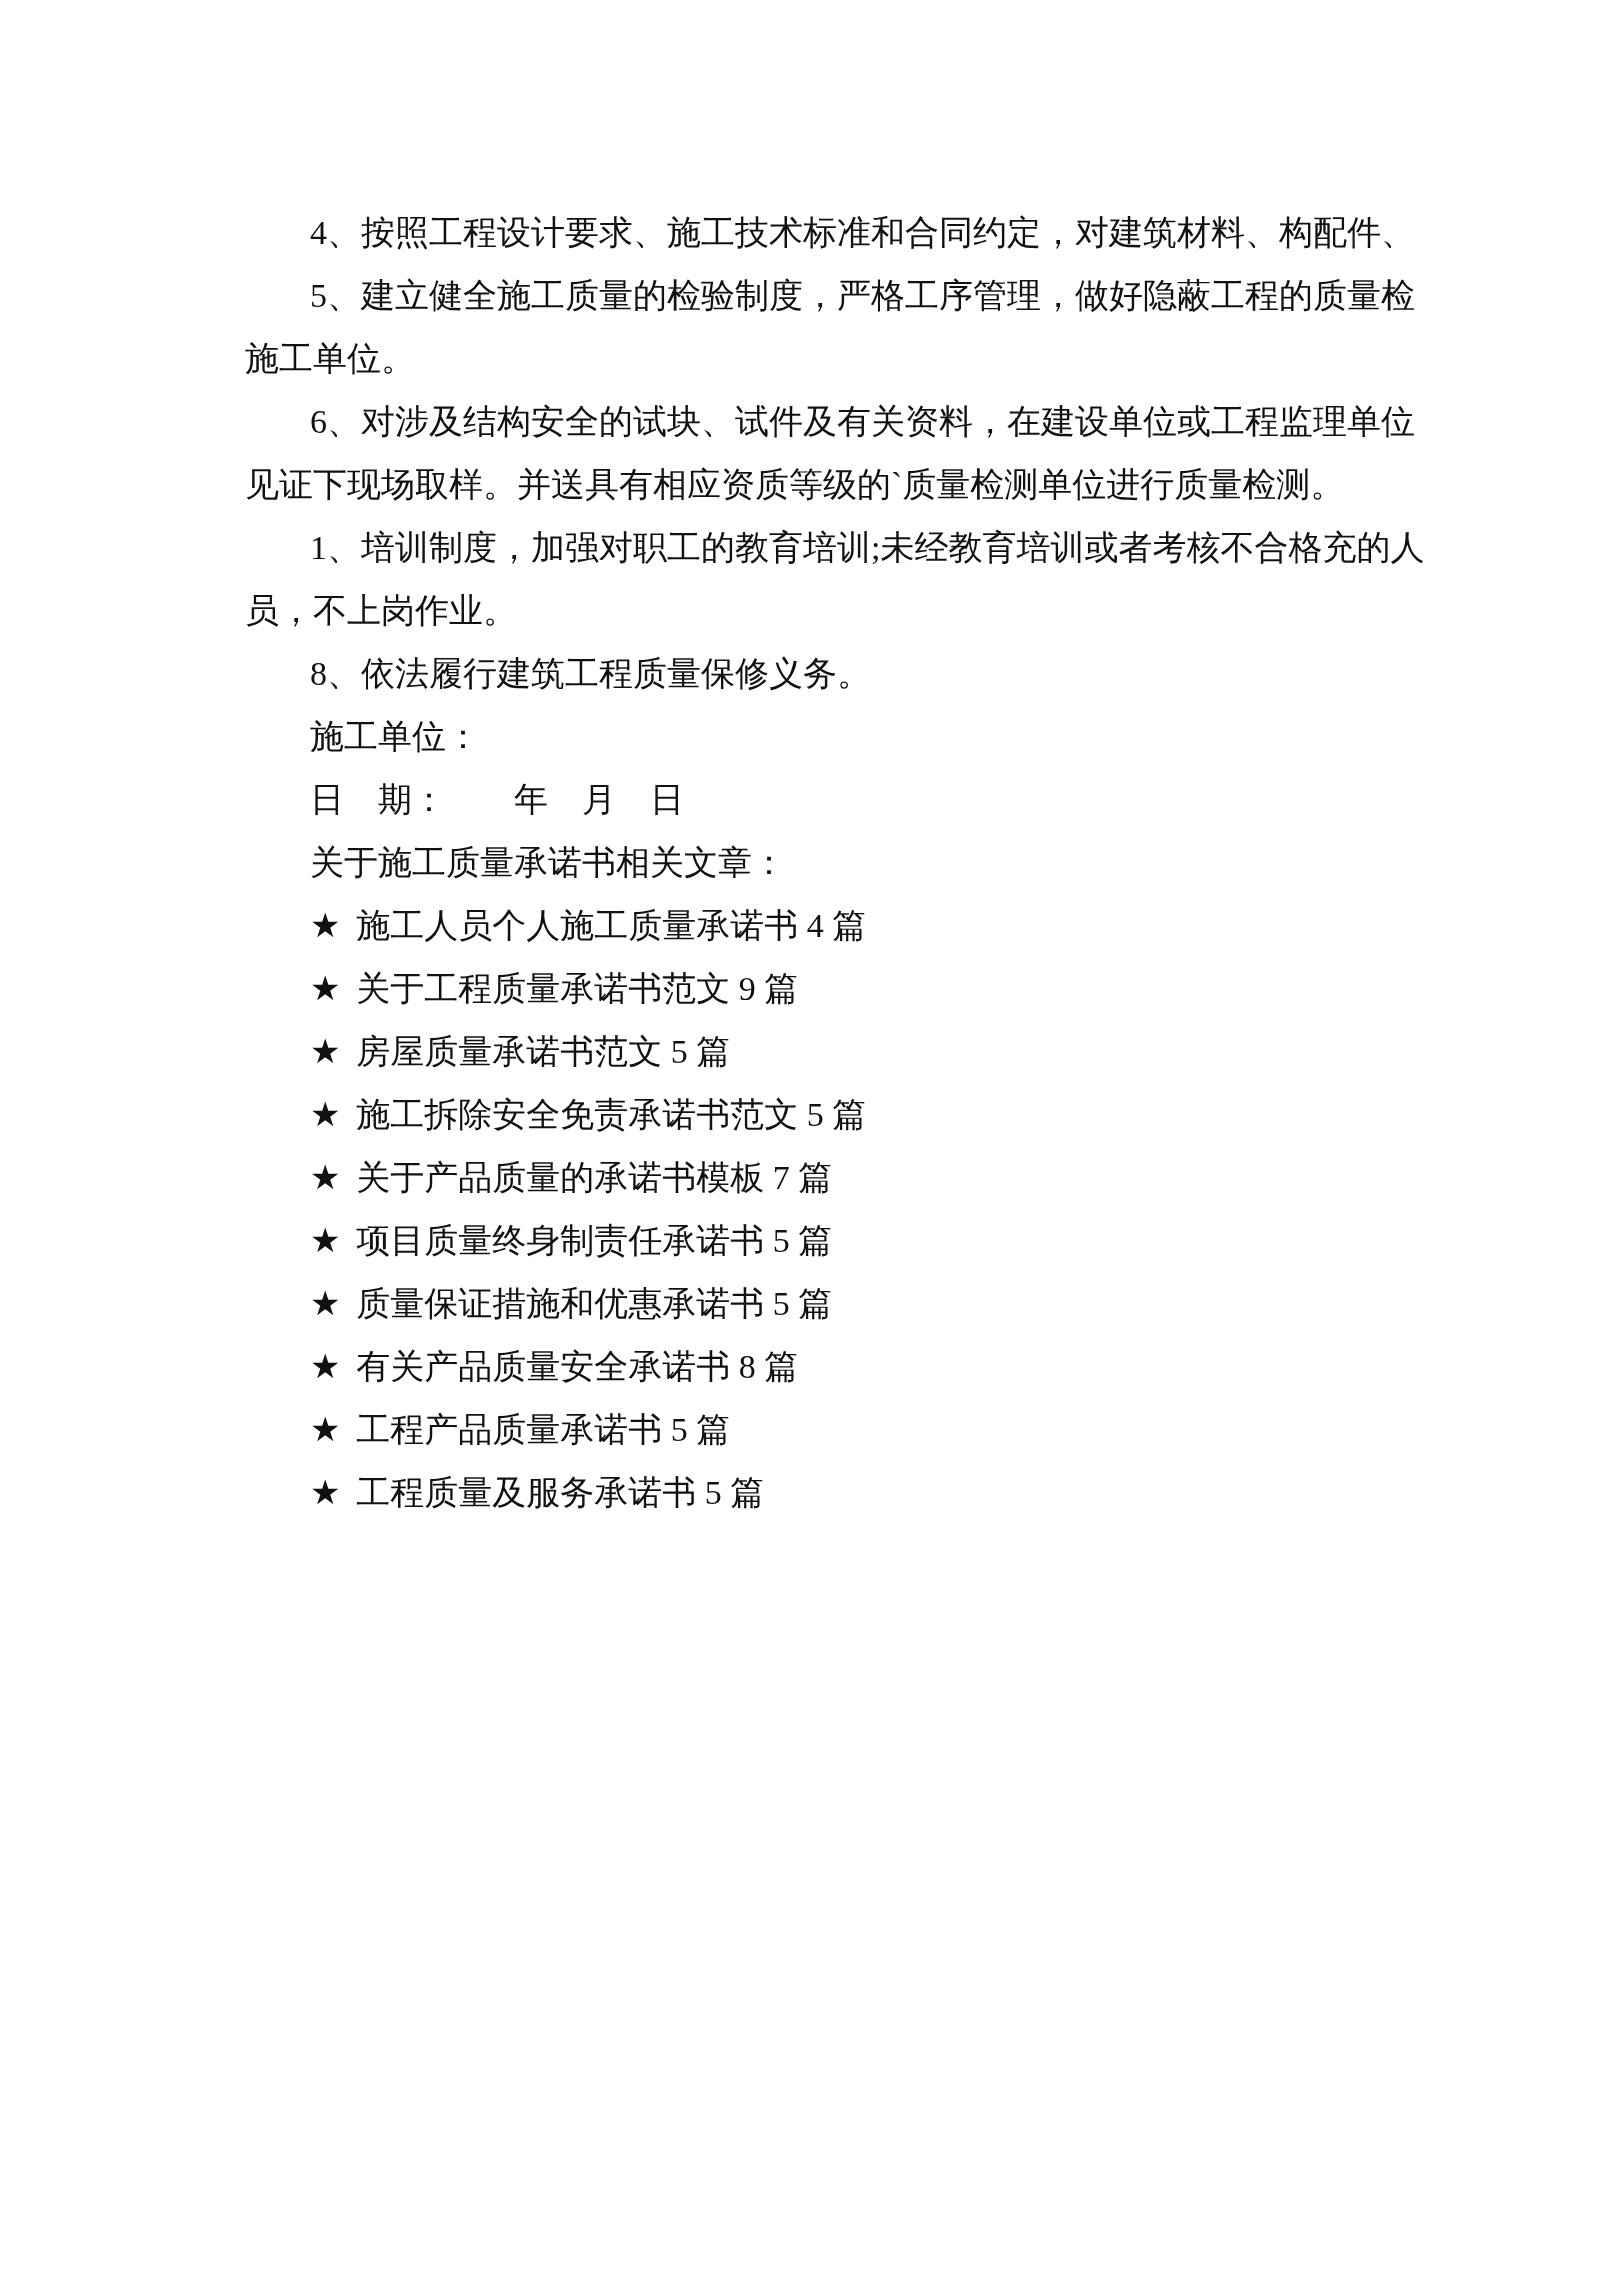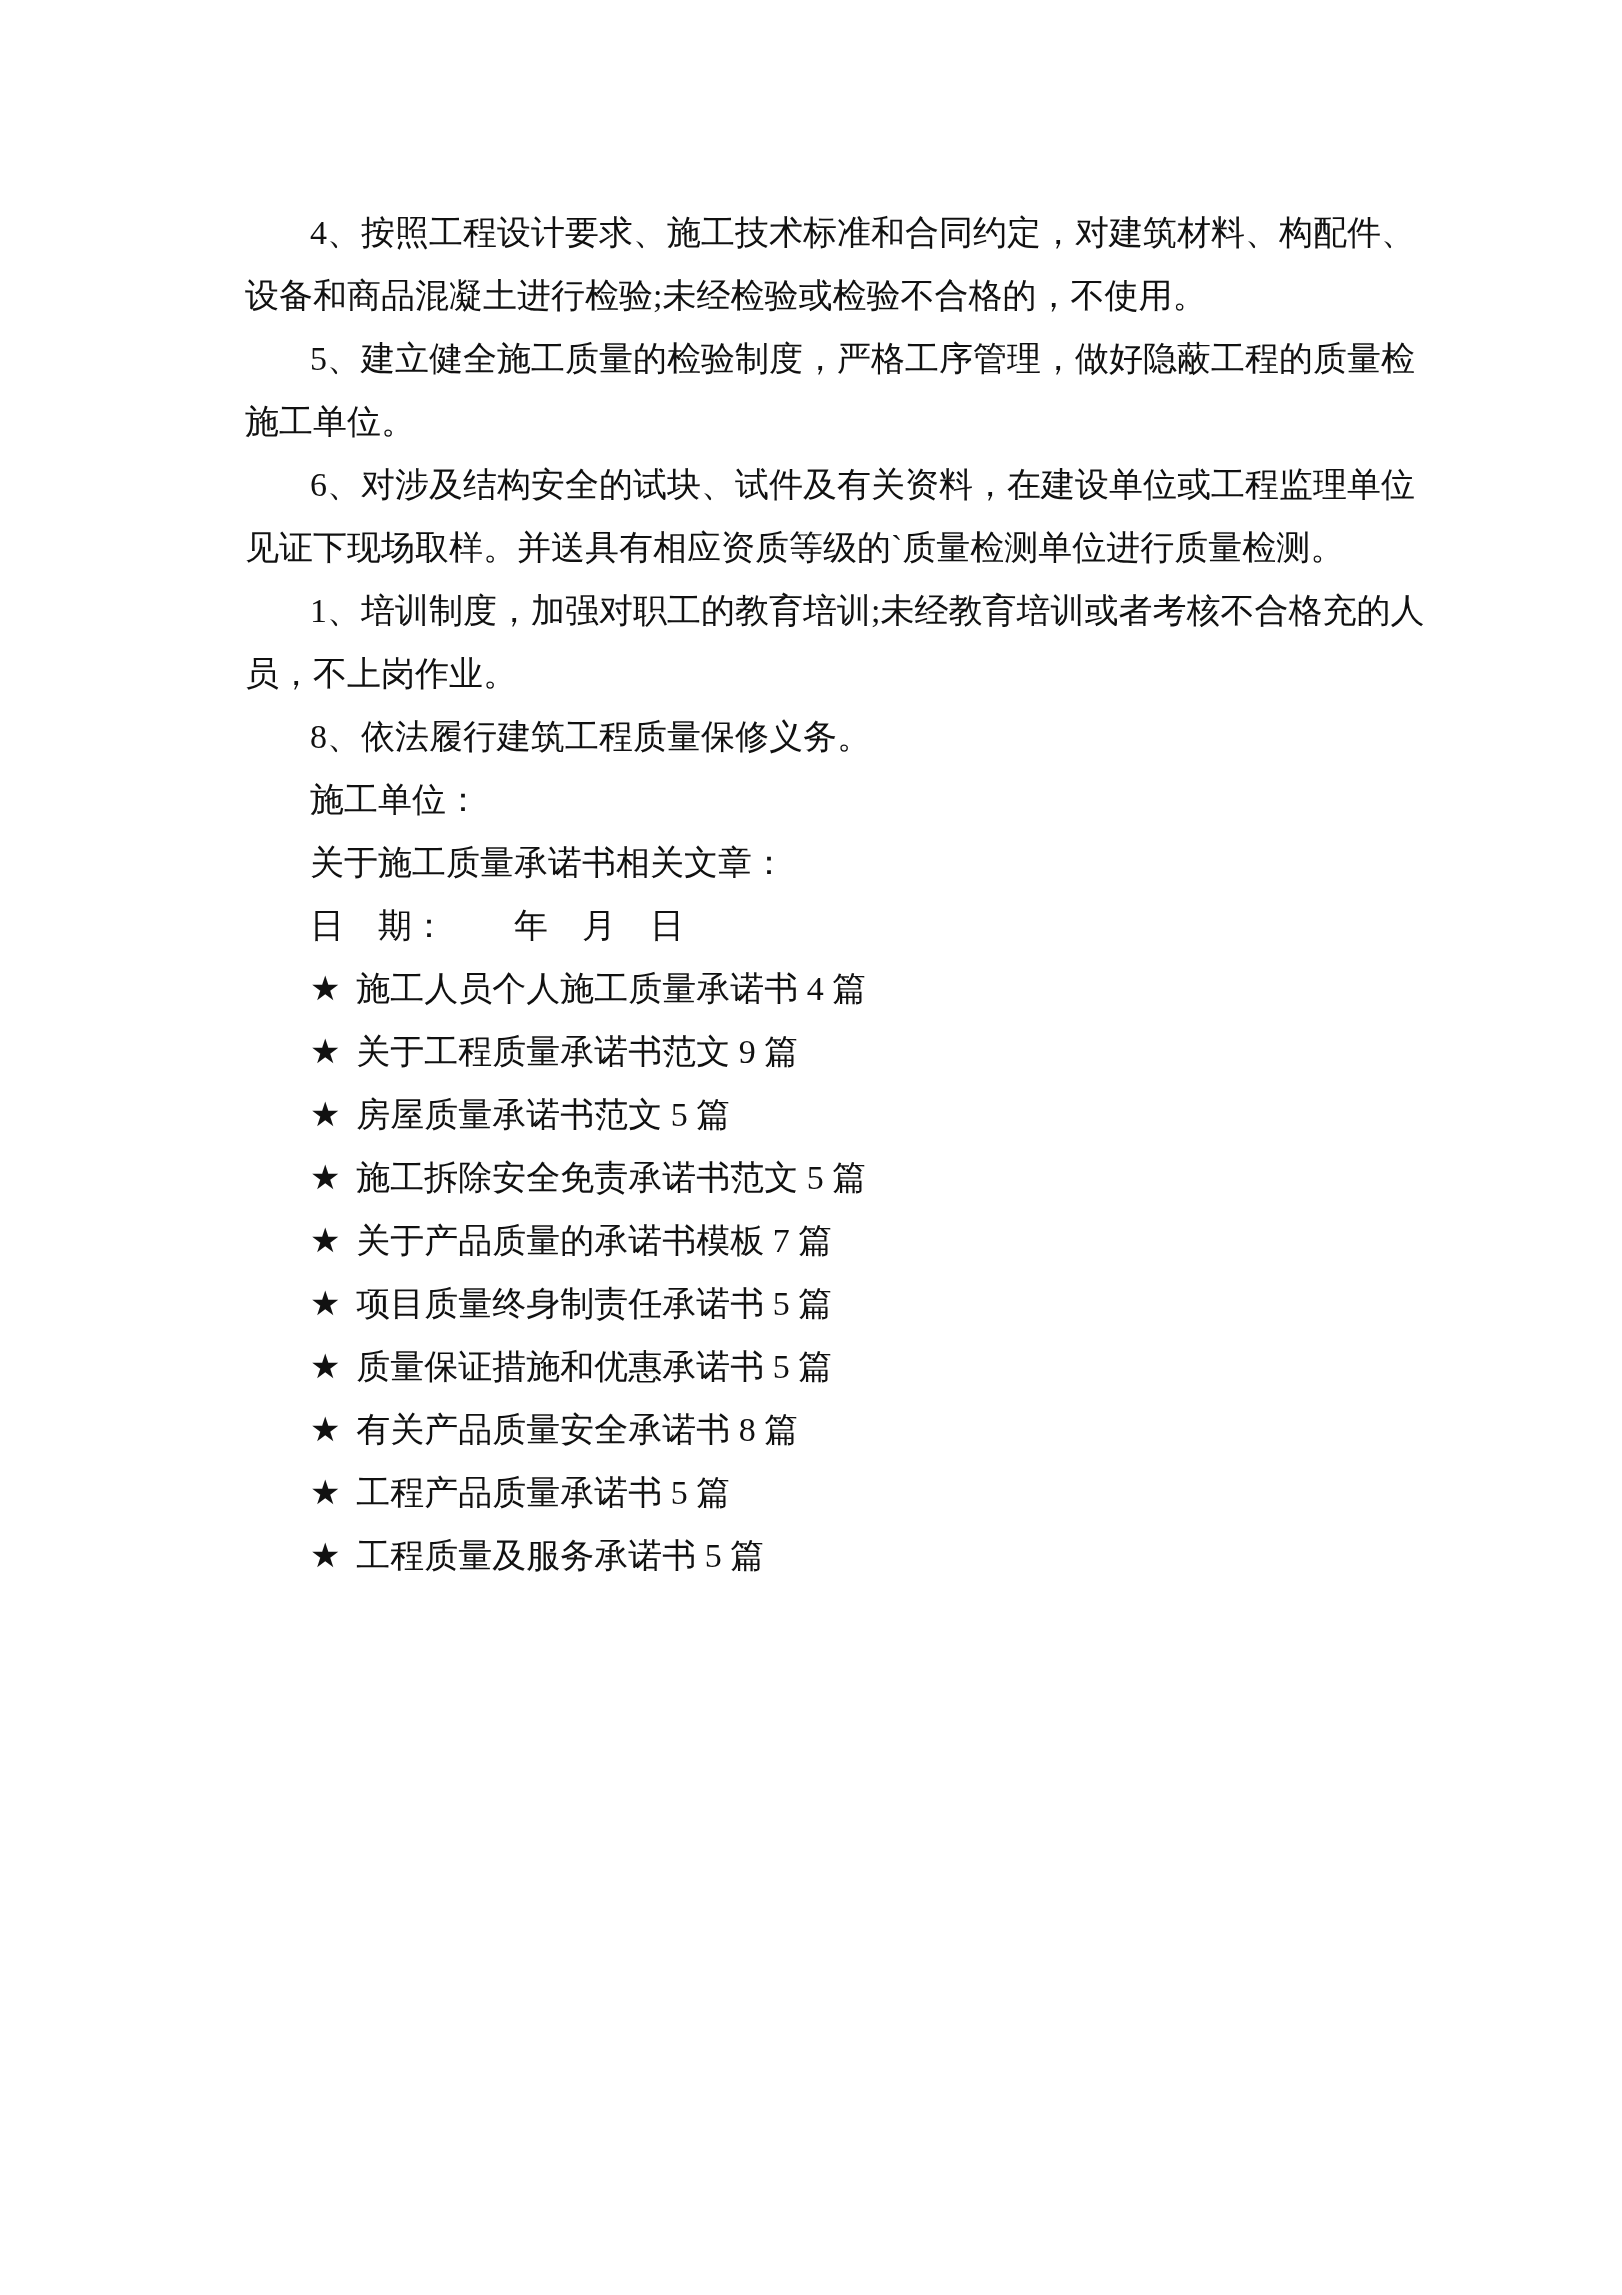--- a/index.html
+++ b/index.html
@@ -45,45 +45,44 @@
     color: #111111;
   }
 </style>
 </head>
 <body>
 
 <div class="page">
   <div class="doc-body" id="doc-body" style="color: rgb(17, 17, 17);">
       <div class="paragraph">
         <div class="line indent">4、按照工程设计要求、施工技术标准和合同约定，对建筑材料、构配件、</div>
-        <div class="line">设备和商品混凝土进行检验;未经检验或检验不合格的，不使用。</div>
       </div>
       <div class="paragraph">
         <div class="line indent">5、建立健全施工质量的检验制度，严格工序管理，做好隐蔽工程的质量检</div>
         <div class="line">施工单位。</div>
       </div>
       <div class="paragraph">
         <div class="line indent">6、对涉及结构安全的试块、试件及有关资料，在建设单位或工程监理单位</div>
         <div class="line">见证下现场取样。并送具有相应资质等级的`质量检测单位进行质量检测。</div>
       </div>
       <div class="paragraph">
         <div class="line indent">1、培训制度，加强对职工的教育培训;未经教育培训或者考核不合格充的人</div>
         <div class="line">员，不上岗作业。</div>
       </div>
       <div class="paragraph">
         <div class="line indent">8、依法履行建筑工程质量保修义务。</div>
       </div>
       <div class="paragraph">
         <div class="line indent">施工单位：</div>
       </div>
       <div class="paragraph">
-        <div class="line indent">关于施工质量承诺书相关文章：</div>
+        <div class="line indent">日　期：　　年　月　日</div>
       </div>
       <div class="paragraph">
-        <div class="line indent">日　期：　　年　月　日</div>
+        <div class="line indent">关于施工质量承诺书相关文章：</div>
       </div>
       <div class="line indent star-item"><span class="star">★</span><span class="article-title">施工人员个人施工质量承诺书 4 篇</span></div>
       <div class="line indent star-item"><span class="star">★</span><span class="article-title">关于工程质量承诺书范文 9 篇</span></div>
       <div class="line indent star-item"><span class="star">★</span><span class="article-title">房屋质量承诺书范文 5 篇</span></div>
       <div class="line indent star-item"><span class="star">★</span><span class="article-title">施工拆除安全免责承诺书范文 5 篇</span></div>
       <div class="line indent star-item"><span class="star">★</span><span class="article-title">关于产品质量的承诺书模板 7 篇</span></div>
       <div class="line indent star-item"><span class="star">★</span><span class="article-title">项目质量终身制责任承诺书 5 篇</span></div>
       <div class="line indent star-item"><span class="star">★</span><span class="article-title">质量保证措施和优惠承诺书 5 篇</span></div>
       <div class="line indent star-item"><span class="star">★</span><span class="article-title">有关产品质量安全承诺书 8 篇</span></div>
       <div class="line indent star-item"><span class="star">★</span><span class="article-title">工程产品质量承诺书 5 篇</span></div>

